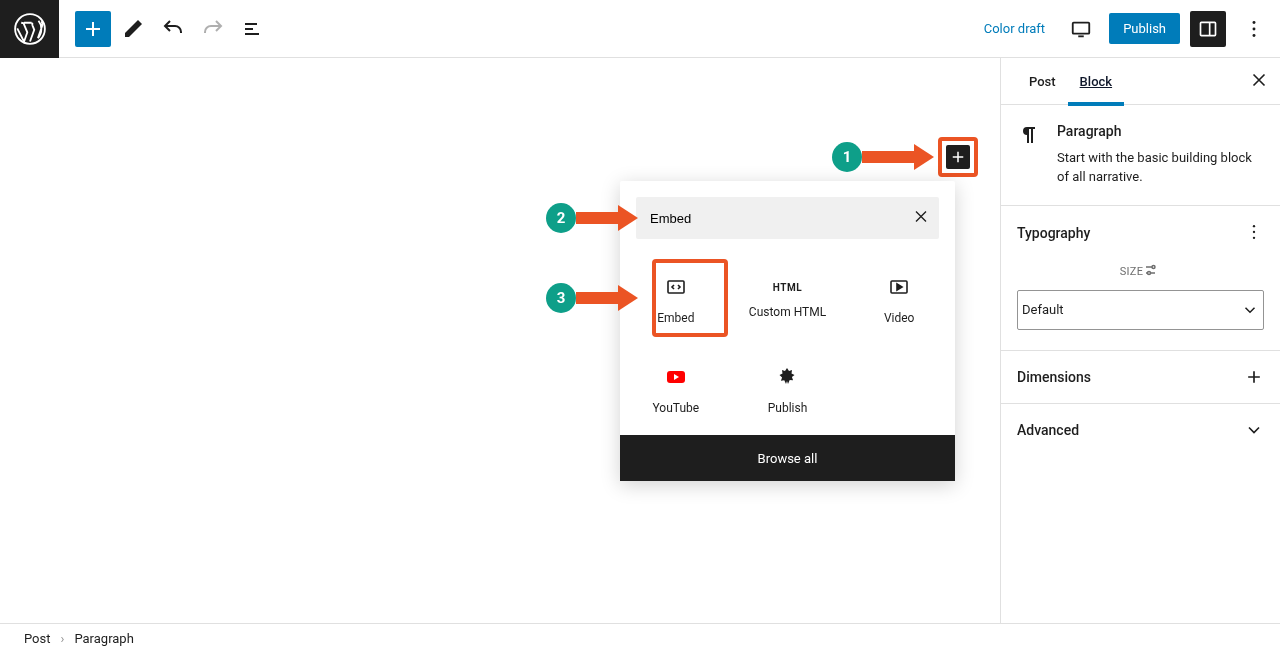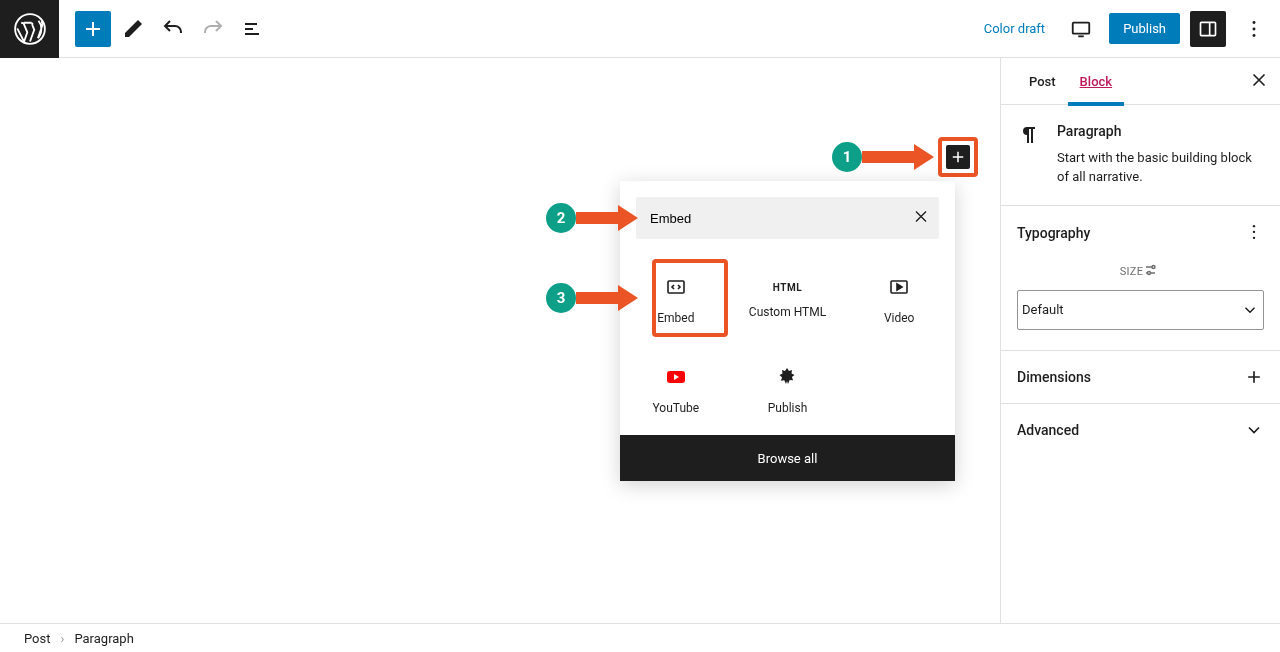--- a/index.html
+++ b/index.html
@@ -18,21 +18,21 @@
 .tool-group-right { display: flex; align-items: center; gap: 10px; padding-right: 8px; }
 .link-btn { color: #007cba; font-size: 13px; padding: 0 8px; cursor: pointer; }
 .publish-btn { background: #007cba; color: #fff; padding: 8px 14px; border-radius: 2px; font-size: 13px; cursor: pointer; }
 .sq-btn { width: 36px; height: 36px; display: flex; align-items: center; justify-content: center; border-radius: 2px; cursor: pointer; }
 .sq-btn.dark { background: #1e1e1e; color: #fff; }
 
 
 .sidebar { position: absolute; top: 58px; right: 0; bottom: 29px; width: 280px; border-left: 1px solid #e0e0e0; background: #fff; overflow: hidden; }
 .side-tabs { display: flex; align-items: center; height: 47px; border-bottom: 1px solid #e0e0e0; padding: 0 10px 0 16px; }
 .side-tab { padding: 0 12px; height: 47px; display: flex; align-items: center; font-weight: 500; cursor: pointer; position: relative; }
-.side-tab.active { color: #be185d; text-decoration: underline; }
+.side-tab.active { color: #0f172a; text-decoration: underline; }
 .side-tab.active::after { content: ""; position: absolute; left: 0; right: 0; bottom: -1px; height: 4px; background: #007cba; }
 .side-close { margin-left: auto; cursor: pointer; }
 .side-close svg { width: 22px; height: 22px; }
 .side-block-hdr { display: flex; gap: 16px; padding: 18px 16px 18px 16px; border-bottom: 1px solid #e0e0e0; }
 .side-block-hdr .b-title { font-weight: 500; font-size: 14px; margin-bottom: 10px; }
 .side-block-hdr .b-desc { font-size: 13px; color: #1e1e1e; line-height: 1.45; }
 .side-section { border-bottom: 1px solid #e0e0e0; padding: 16px; }
 .side-section-hdr { display: flex; align-items: center; justify-content: space-between; font-weight: 500; font-size: 14px; }
 .side-section-hdr .dots { cursor: pointer; }
 .color-box { margin-top: 12px; border: 1px solid #e5e5e5; border-radius: 3px; overflow: hidden; }

